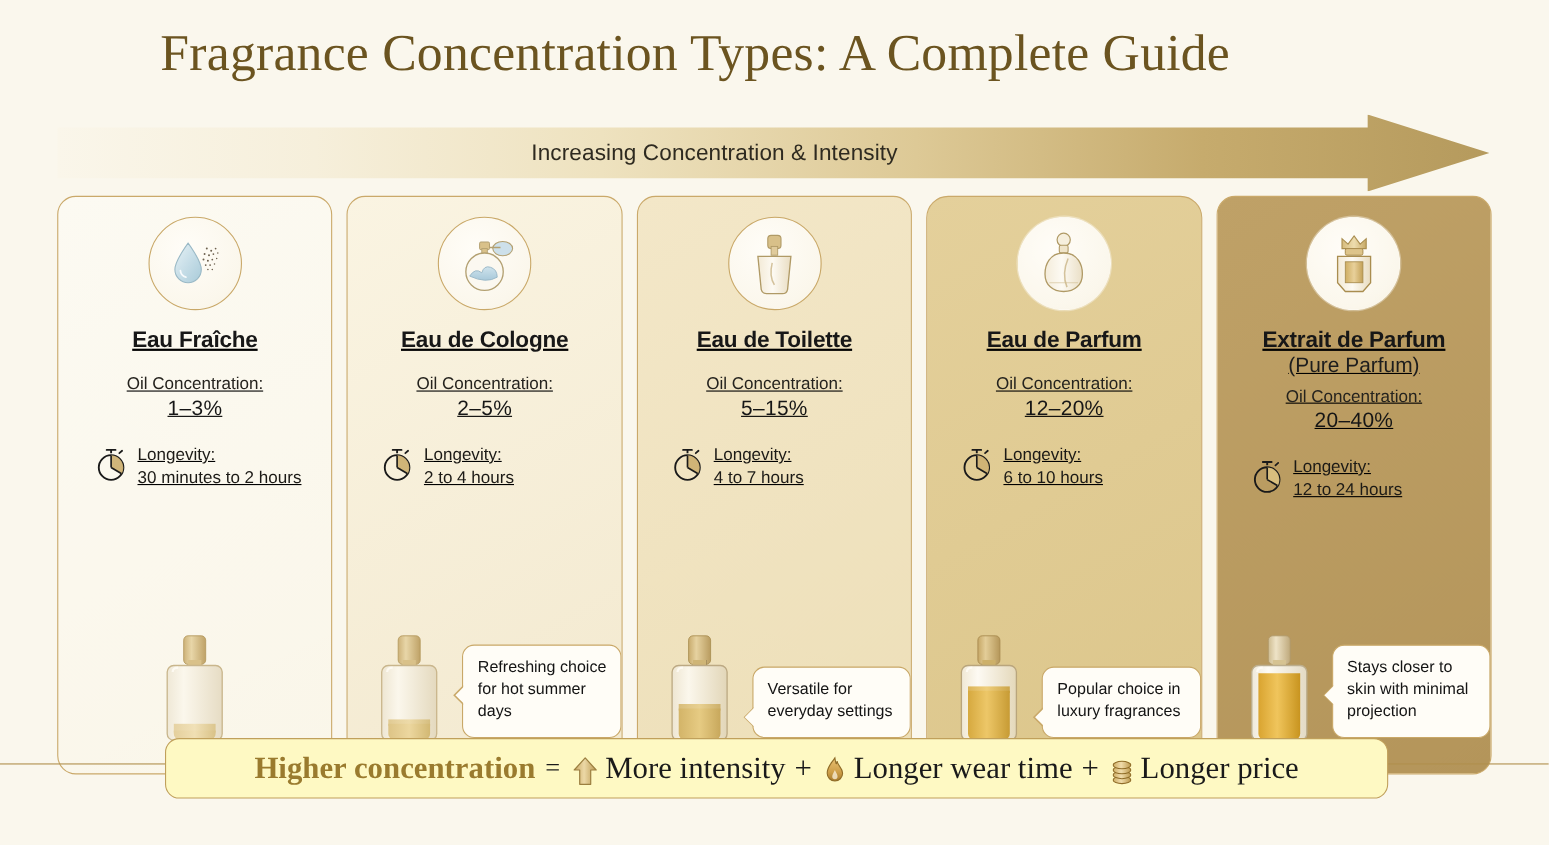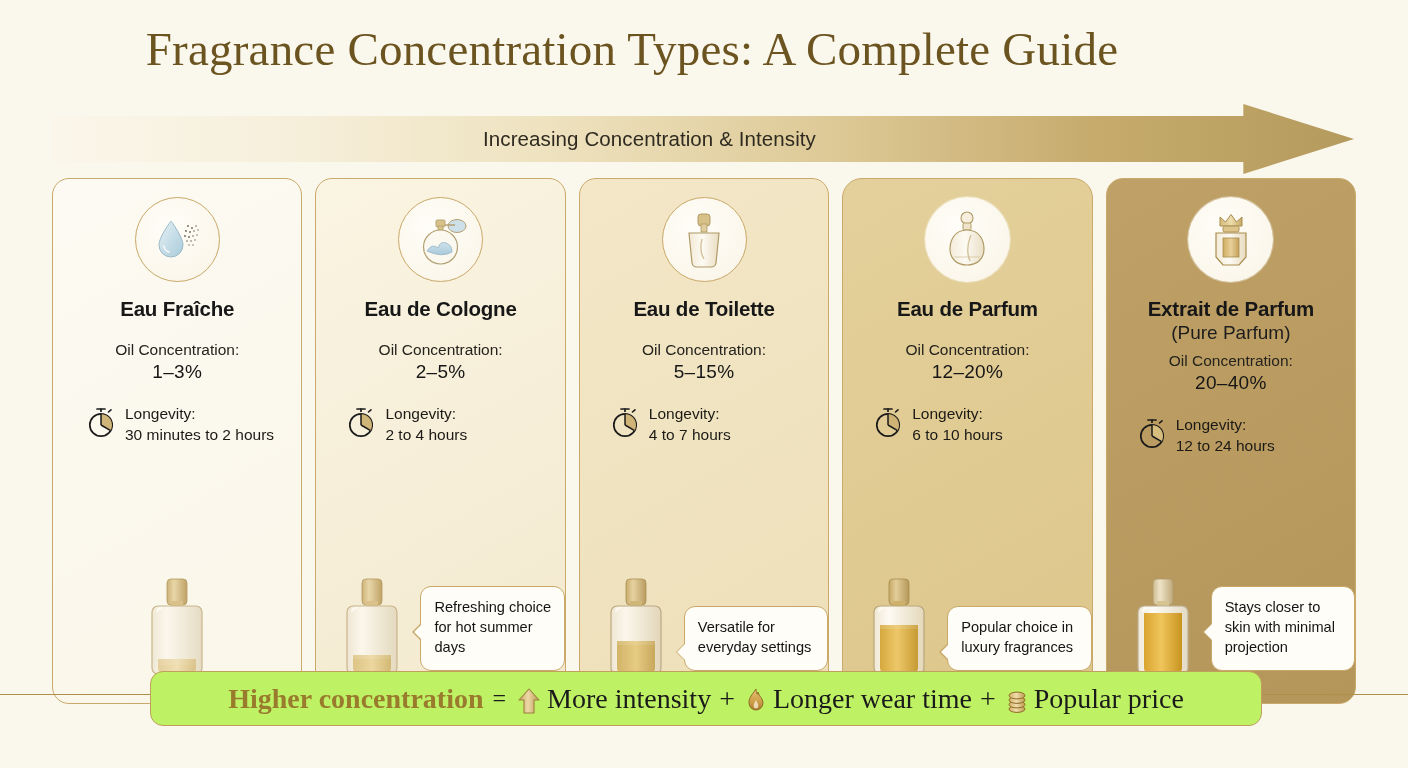--- a/index.html
+++ b/index.html
@@ -64,20 +64,21 @@
 
   
   #cards {
     position: absolute;
     top: 178px;
     left: 52px;
     width: 1304px;
     height: 526px;
     display: flex;
     gap: 13px;
+    text-decoration: underline;
   }
   .card {
     position: relative;
     flex: 1 1 0;
     border: 1.4px solid #caa96a;
     border-radius: 17px;
     padding-top: 18px;
     overflow: hidden;
   }
   .card.c1 { background: linear-gradient(150deg,#fcfaf2 0%,#faf6e9 100%); }
@@ -193,21 +194,21 @@
     background: #b08f4c;
   }
   #footer-box {
     position: absolute;
     top: 671px;
     left: 150px;
     width: 1112px;
     height: 55px;
     border: 1.4px solid #c0a05b;
     border-radius: 13px;
-    background: #bef264;
+    background: #fef9c3;
     display: flex;
     align-items: center;
     justify-content: center;
     gap: 0;
     font-family: "Liberation Serif", serif;
     font-size: 28px;
     color: #1a1a1a;
     white-space: nowrap;
   }
   #footer-box .hl { color: #9a7b2e; font-weight: 700; }
@@ -622,14 +623,14 @@
           <stop offset="0%" stop-color="#cfae63"></stop>
           <stop offset="45%" stop-color="#f0dcab"></stop>
           <stop offset="100%" stop-color="#bd9a4f"></stop>
         </linearGradient>
       </defs>
     <ellipse cx="11" cy="22" rx="8" ry="3.4" fill="url(#cn)" stroke="#8f6c28" stroke-width="1"></ellipse>
     <ellipse cx="11" cy="17.5" rx="8" ry="3.4" fill="url(#cn)" stroke="#8f6c28" stroke-width="1"></ellipse>
     <ellipse cx="11" cy="13" rx="8" ry="3.4" fill="url(#cn)" stroke="#8f6c28" stroke-width="1"></ellipse>
     <ellipse cx="11" cy="8.5" rx="8" ry="3.4" fill="url(#cn)" stroke="#8f6c28" stroke-width="1"></ellipse>
   </svg>
-  <span>Popular price</span>
+  <span>Longer price</span>
 </div>
 
 </body></html>

